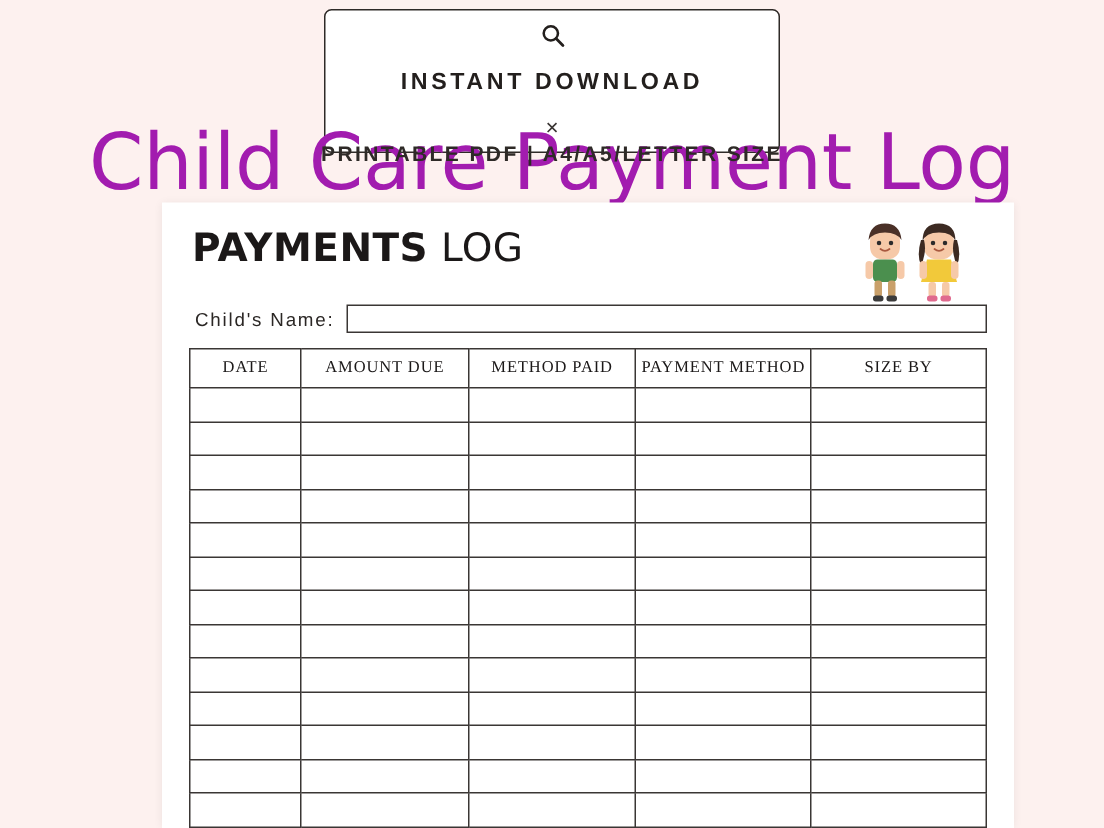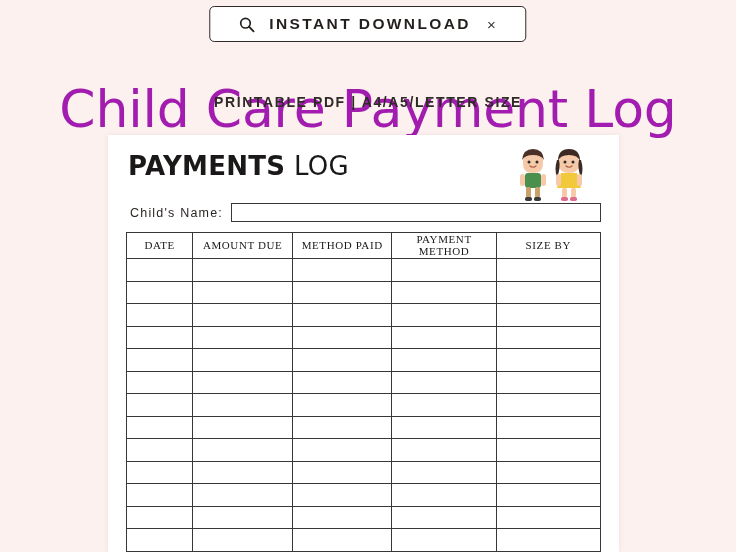--- a/index.html
+++ b/index.html
@@ -24,20 +24,21 @@
     display: flex;
     align-items: center;
     gap: 14px;
     background: #ffffff;
     border: 1.5px solid #2e2a27;
     border-radius: 5px;
     padding: 8px 28px;
     box-sizing: border-box;
     min-width: 304px;
     justify-content: space-between;
+    flex-direction: column;
   }
   .badge-label {
     font-size: 15.5px;
     letter-spacing: 2.4px;
     font-weight: bold;
     color: #231f1d;
     white-space: nowrap;
   }
   .badge svg { display: block; }
 
@@ -72,21 +73,21 @@
     letter-spacing: 1.6px;
     color: #2e2a27;
     font-weight: bold;
   }
 
   
   .sheet {
     position: absolute;
     top: 135px;
     left: 108px;
-    width: 511px;
+    width: 568px;
     height: 417px;
     background: #ffffff;
     box-sizing: border-box;
     box-shadow: 0 0 6px rgba(0,0,0,0.07);
     overflow: hidden;
   }
   .sheet-inner {
     position: absolute;
     left: 18px;
     right: 18px;

